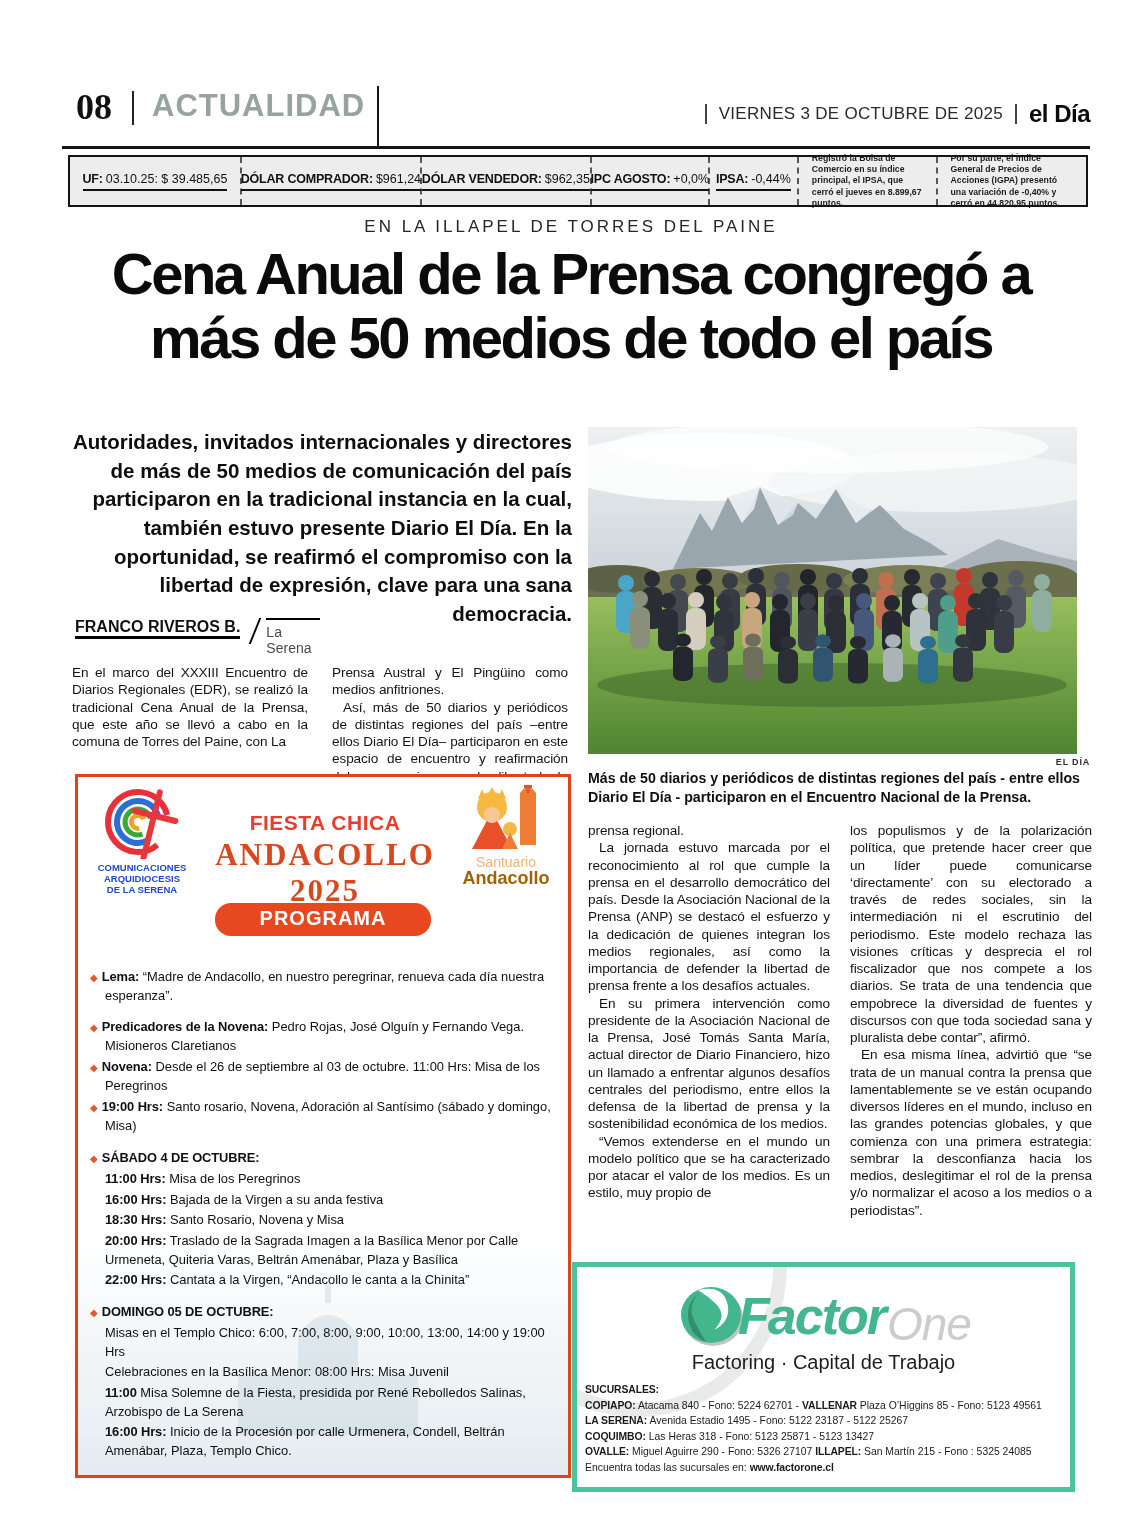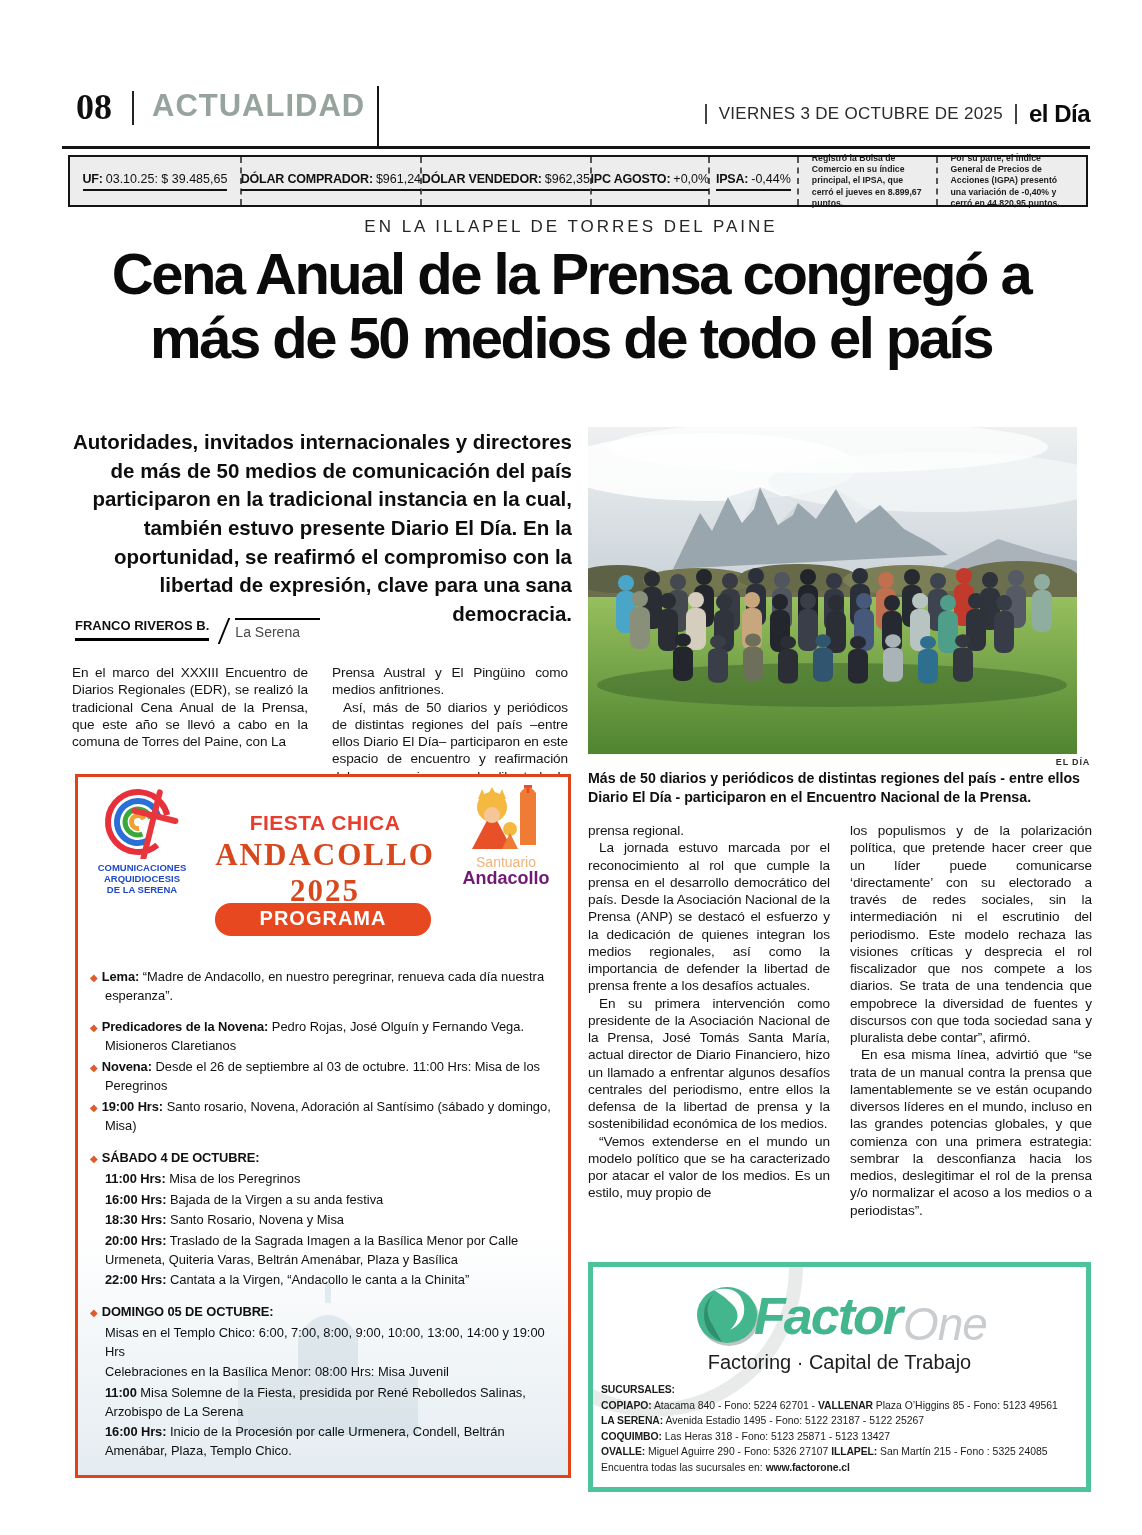--- a/index.html
+++ b/index.html
@@ -28,21 +28,21 @@
   .t-note { font-size:8.7px; line-height:1.3; padding:5px 7px; display:block; align-self:center; color:#1c1c1c; font-weight:bold; }
   .w-uf{width:176px} .w-dc{width:180px} .w-dv{width:170px} .w-ipc{width:118px} .w-ipsa{width:90px} .w-n1{width:142px} .w-n2{width:152px}
 
   
   .kicker { position:absolute; left:0; right:0; top:217px; text-align:center; font-size:17px; letter-spacing:3px; color:#262626; }
   .headline { position:absolute; left:0; right:0; top:242px; text-align:center; font-weight:bold; font-size:58px; letter-spacing:-2.5px; line-height:1.1; color:#0b0b0b; }
 
   
   .deck { position:absolute; left:72px; top:428px; width:500px; text-align:right; font-weight:bold; font-size:20.5px; line-height:1.4; color:#0e0e0e; }
   .byline { position:absolute; left:75px; top:618px; width:245px; display:flex; align-items:flex-start; }
-  .byline-name { font-size:13px; font-weight:bold; border-bottom:3px solid #000; padding-bottom:5px; white-space:nowrap; }
+  .byline-name { font-size:16px; font-weight:bold; border-bottom:3px solid #000; white-space:nowrap; }
   .byline-slash { width:12px; height:26px; border-right:2px solid #000; transform:skewX(-22deg); margin:0 10px 0 4px; }
   .byline-place { flex:1; font-size:14px; color:#4a4a4a; border-top:2px solid #000; padding-top:4px; }
   .cols2-left { position:absolute; left:72px; top:664px; width:497px; display:flex; gap:24px; }
   .colA { width:236px; }
   .news p { font-size:13.6px; line-height:1.27; text-align:justify; color:#141414; letter-spacing:-0.1px; }
   .news p + p { text-indent:11px; }
 
   
   .photo { position:absolute; left:588px; top:427px; width:489px; height:327px; overflow:hidden; background:#dfe4e7; }
   .photo-credit { position:absolute; left:588px; top:757px; width:502px; text-align:right; font-size:9px; font-weight:bold; letter-spacing:0.8px; color:#2e2e2e; }
@@ -57,31 +57,31 @@
   .ad-and .watermark { position:absolute; left:0; right:0; bottom:0; height:300px; background:linear-gradient(to top, rgba(173,196,210,0.32), rgba(173,196,210,0) 80%); pointer-events:none; }
   .ad-and .wm-church { position:absolute; bottom:40px; left:120px; opacity:0.18; }
   .and-head { position:relative; display:flex; align-items:flex-start; justify-content:space-between; height:112px; }
   .and-titles { flex:1; text-align:center; padding-top:26px; }
   .fiesta { color:#e73c2e; font-weight:bold; font-size:21px; letter-spacing:0.5px; }
   .andacollo-title { font-family:"Liberation Serif", serif; color:#d7481d; font-weight:bold; font-size:31px; letter-spacing:2px; margin-top:2px; }
   .logo-left { width:104px; text-align:center; }
   .logo-left .lg-txt { font-size:9.5px; font-weight:bold; color:#1f49c7; line-height:1.15; }
   .logo-right { width:100px; text-align:center; }
   .logo-right .lr1 { font-size:14px; color:#f2b27c; line-height:1; margin-top:-2px; }
-  .logo-right .lr2 { font-size:18px; font-weight:bold; color:#701a75; line-height:1.1; }
+  .logo-right .lr2 { font-size:18px; font-weight:bold; color:#a16207; line-height:1.1; }
   .prog-badge { position:relative; width:216px; margin:6px auto 10px auto; background:#e8481f; color:#fff; text-align:center; font-weight:bold; font-size:20px; letter-spacing:1px; padding:4px 0 6px 0; border-radius:16px; }
   .prog { position:relative; font-size:12.9px; line-height:1.44; color:#101010;margin-top:32px; }
   .prog .item { padding-left:15px; text-indent:-15px; margin-bottom:3px; }
   .prog .bullet { color:#e05a2b; font-size:10px; margin-right:4px; }
   .prog b { letter-spacing:-0.1px; }
   .prog .sub { padding-left:15px; margin-bottom:2px; }
   .prog .sect { margin-top:13px; }
 
   
-  .ad-fo { position:absolute; left:588px; top:1262px; width:503px; height:230px; border:5px solid #4cc39a; background:#fff; overflow:hidden; padding:4px 8px; }
+  .ad-fo { position:absolute; left:572px; top:1262px; width:503px; height:230px; border:5px solid #4cc39a; background:#fff; overflow:hidden; padding:4px 8px; }
   .fo-arc { position:absolute; width:300px; height:300px; border-radius:50%; background:#fff; border:14px solid #e9ebeb; left:-90px; top:-150px; }
   .fo-logo { position:relative; display:flex; align-items:center; justify-content:center; height:86px; margin-top:2px; }
   .fo-factor { font-size:52px; font-weight:bold; font-style:italic; color:#43b68d; letter-spacing:-2px; margin-left:-12px; }
   .fo-one { font-size:46px; font-style:italic; color:#c9cdd0; letter-spacing:-1px; margin-left:2px; margin-top:16px; }
   .fo-tag { position:relative; text-align:center; font-size:20px; color:#1d1d1d; margin-top:-8px; }
   .fo-addr { position:relative; margin-top:8px; font-size:10.4px; line-height:1.5; color:#1b1b1b; }
   .fo-addr b { letter-spacing:-0.1px; }
 </style>
 </head>
 <body>

